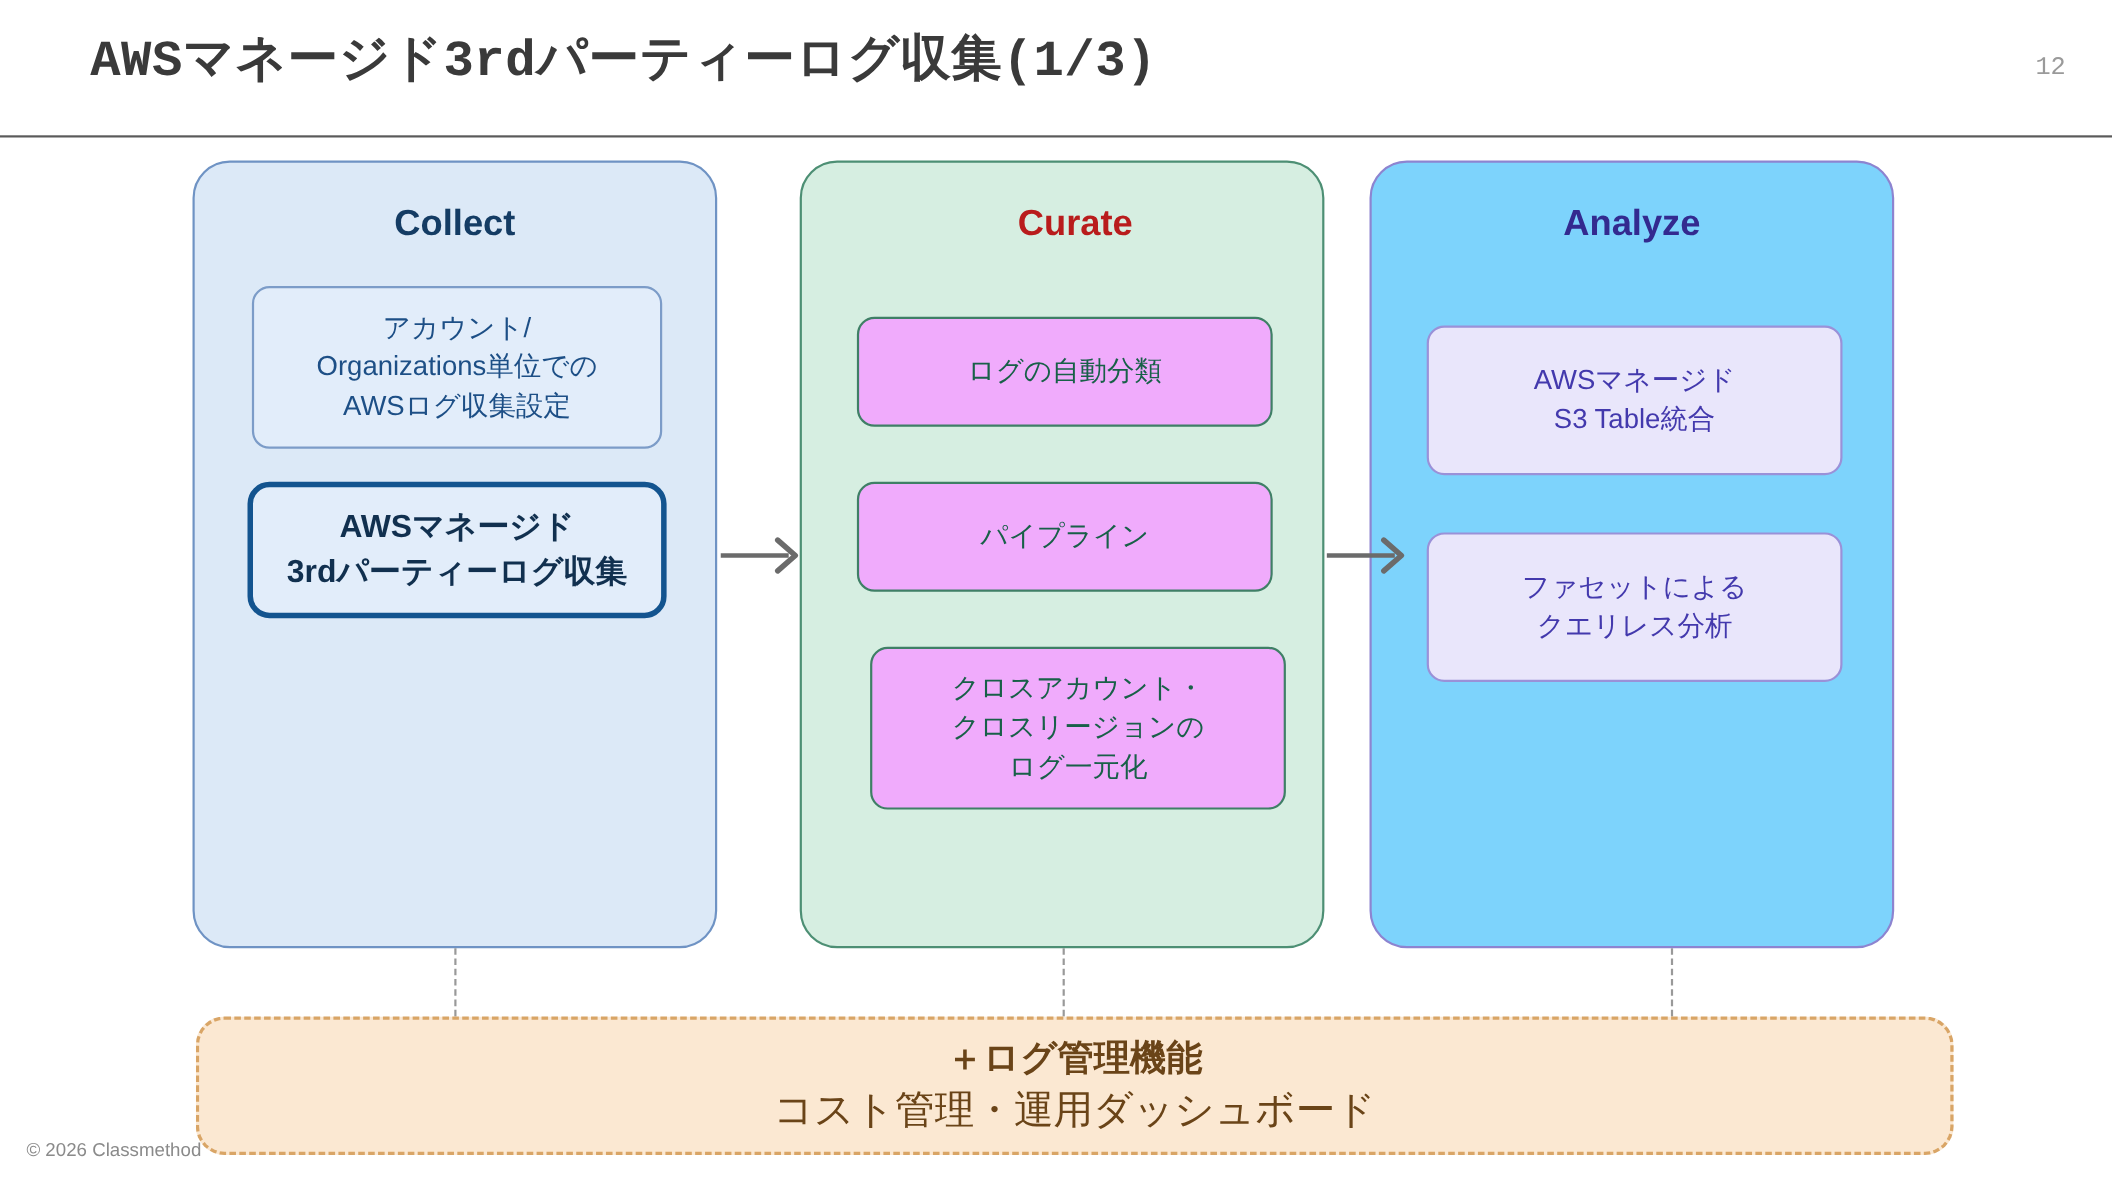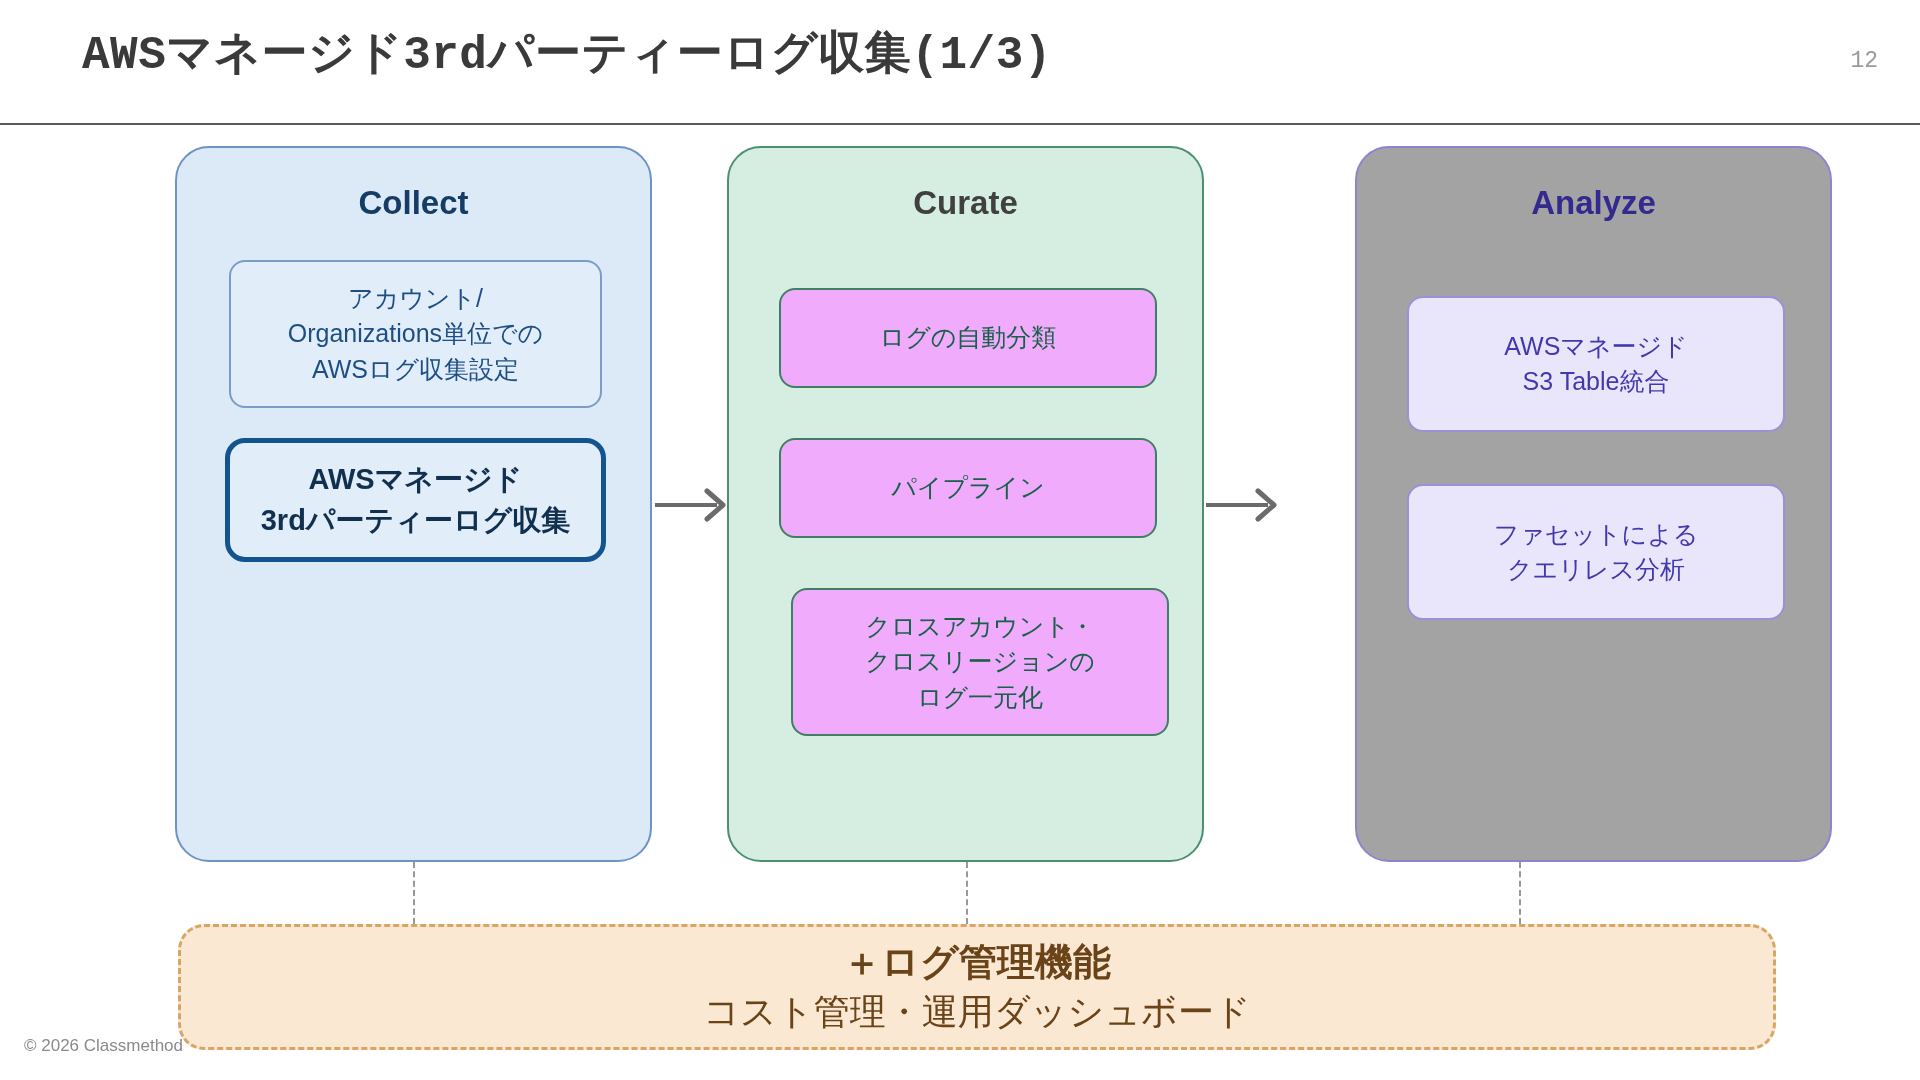--- a/index.html
+++ b/index.html
@@ -61,33 +61,33 @@
     position: absolute;
     top: 146px;
     width: 477px;
     height: 716px;
     border-radius: 34px;
     box-sizing: border-box;
     border: 2px solid;
   }
   .column-collect  { left: 175px;  background: #dce9f7; border-color: #6f93c4; }
   .column-curate   { left: 727px;  background: #d6eee1; border-color: #4d8f74; }
-  .column-analyze  { left: 1355px; background: #a3a3a3; border-color: #8d84d0; }
+  .column-analyze  { left: 1245px; background: #7dd3fc; border-color: #8d84d0; }
 
   .column-title {
     position: absolute;
     left: 0;
     top: 36px;
     width: 100%;
     text-align: center;
     font-size: 33px;
     font-weight: bold;
   }
   .column-collect  .column-title { color: #143c64; }
-  .column-curate   .column-title { color: #404040; }
+  .column-curate   .column-title { color: #b91c1c; padding-left: 12px; }
   .column-analyze  .column-title { color: #332a8f; }
 
   
   .inner-box {
     position: absolute;
     box-sizing: border-box;
     border-radius: 16px;
     border: 2px solid;
     display: flex;
     align-items: center;
@@ -159,21 +159,21 @@
     background: #fbe8d2;
     border: 3px dashed #d9a566;
     border-radius: 26px;
     display: flex;
     flex-direction: column;
     align-items: center;
     justify-content: center;
     color: #6a4418;
   }
   .banner-line-1 {
-    font-size: 38px;
+    font-size: 33px;
     font-weight: bold;
     line-height: 1.35;
   }
   .banner-line-2 {
     font-size: 36px;
     line-height: 1.35;
   }
 
   
   .footer-copyright {

